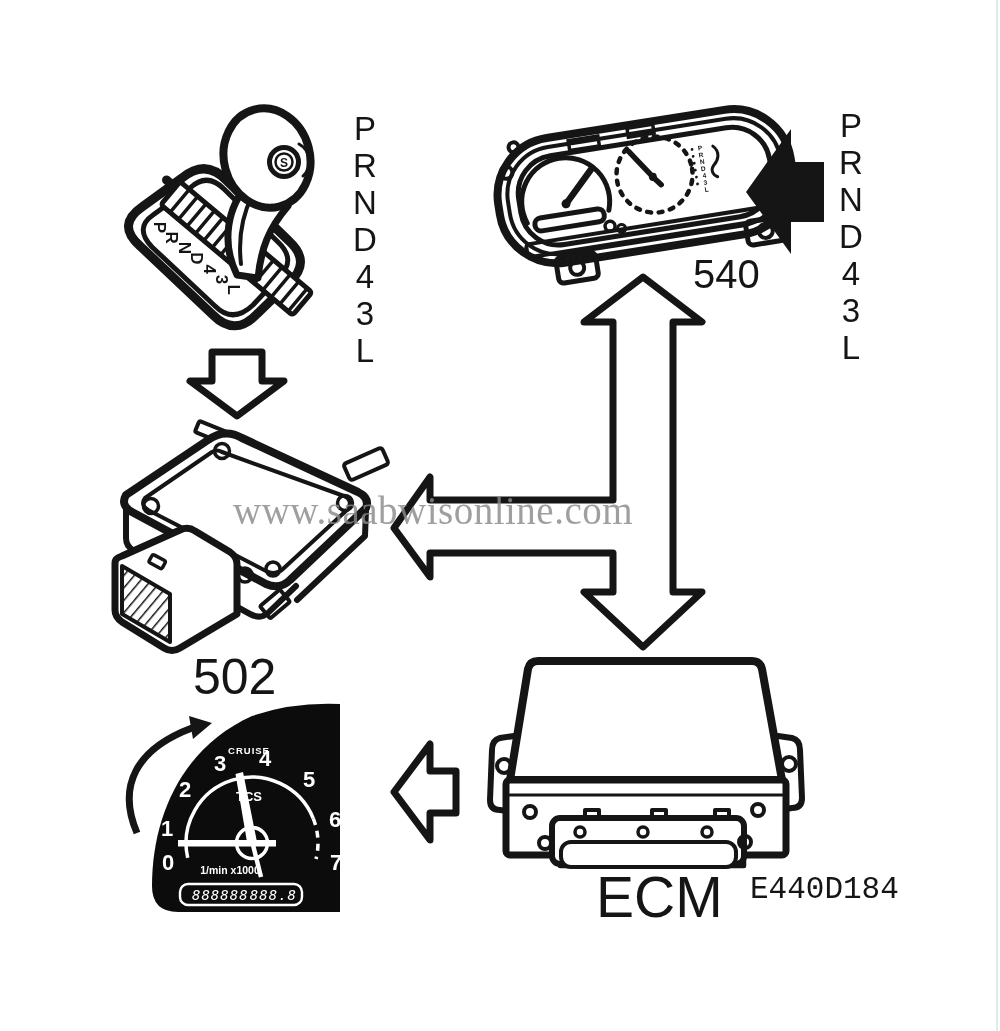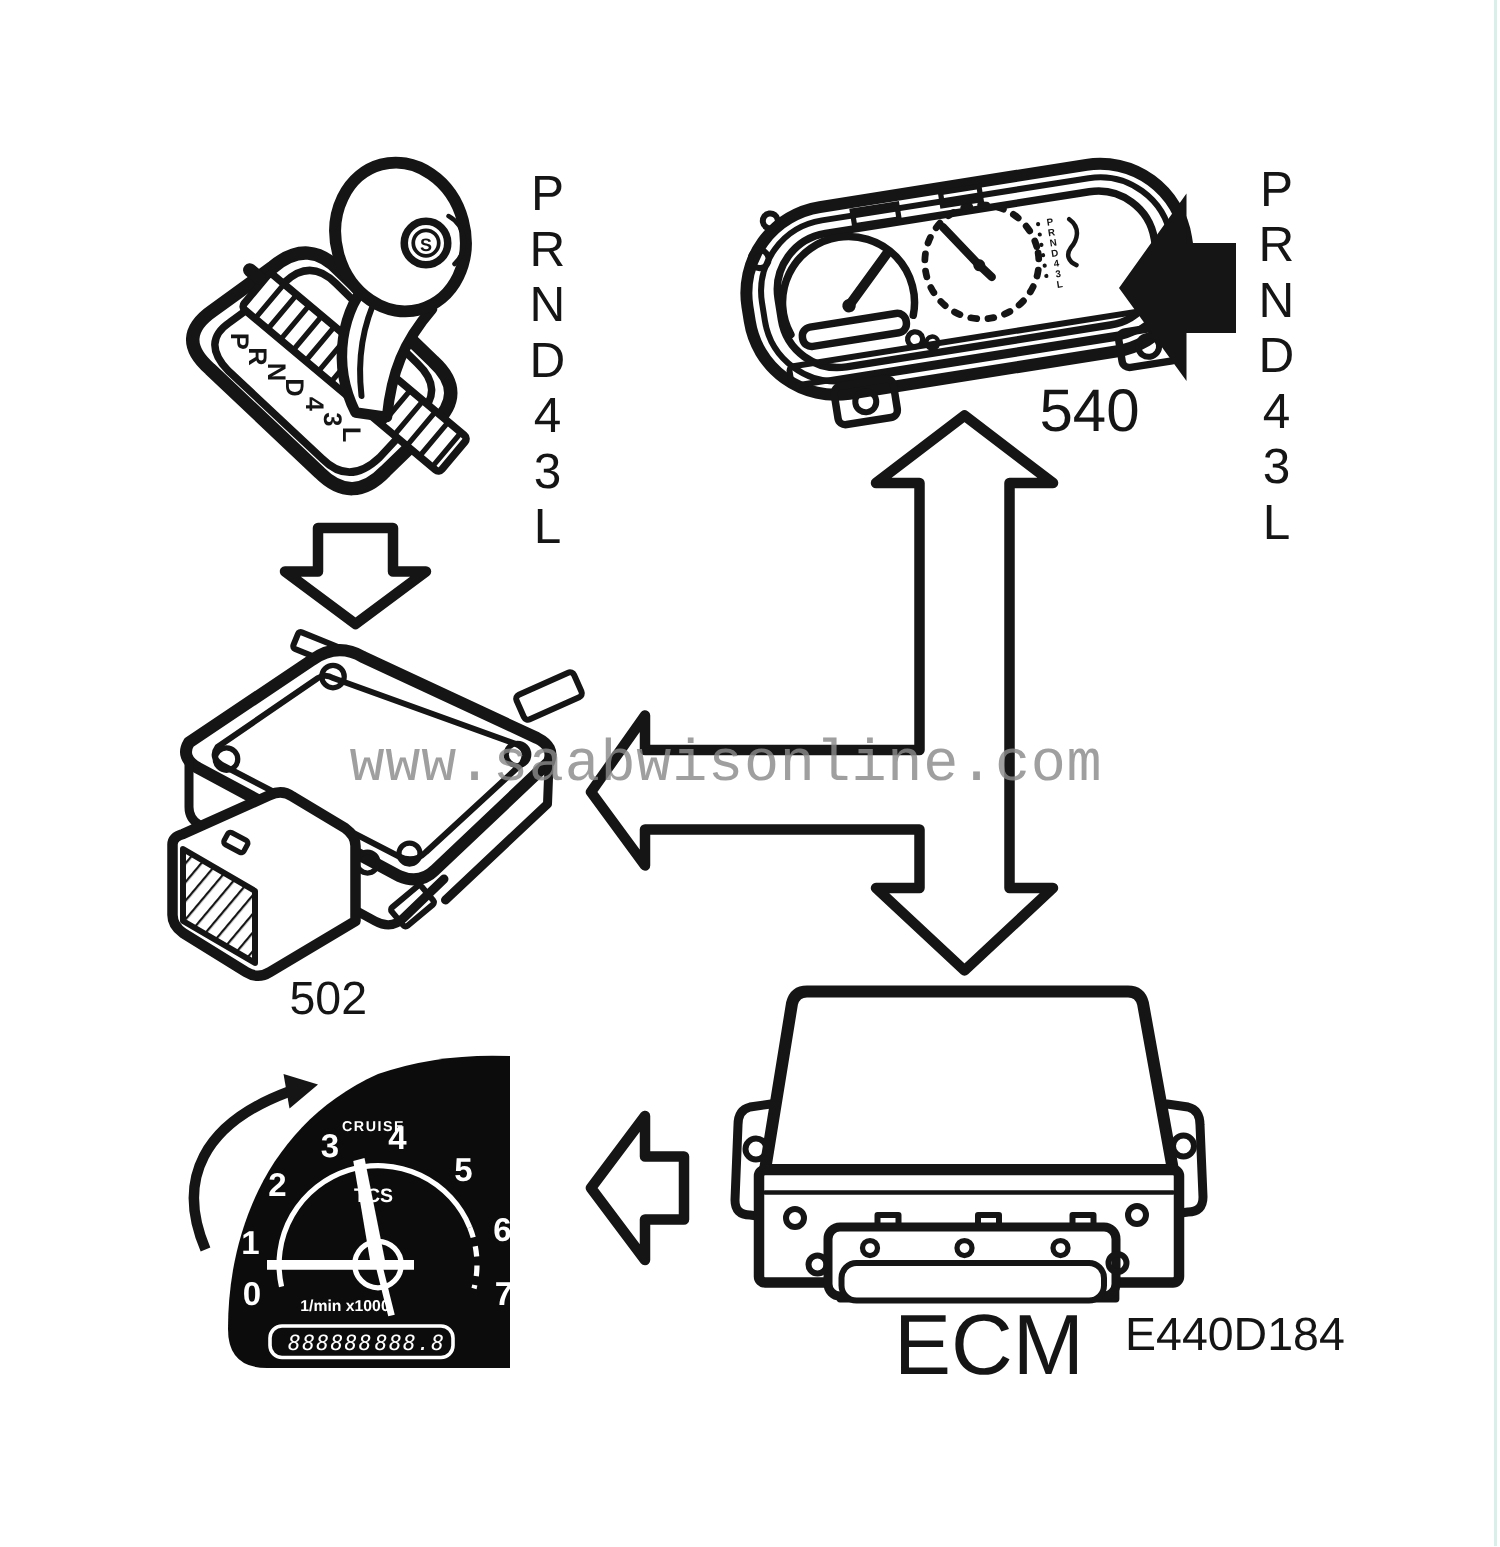--- a/index.html
+++ b/index.html
@@ -4,25 +4,25 @@
 <style>
   html,body{margin:0;padding:0;background:#ffffff;}
   #stage{position:relative;width:1000px;height:1031px;background:#ffffff;overflow:hidden;
          font-family:"Liberation Sans",sans-serif;color:#151515;}
   #edge-line{position:absolute;top:0;right:2px;width:2px;height:1031px;background:#d9efe9;}
   svg{position:absolute;left:0;top:0;}
   .vcol{position:absolute;display:flex;flex-direction:column;width:48px;text-align:center;
         font-size:33px;line-height:37px;font-weight:400;color:#151515;}
   .plabel{position:absolute;color:#151515;white-space:nowrap;}
   #lbl-540{left:693px;top:252px;font-size:40px;text-align:center;}
-  #lbl-502{left:193px;top:648px;font-size:31px;}
+  #lbl-502{left:193px;top:648px;font-size:50px;}
   #lbl-ecm{left:596px;top:864px;font-size:57px;}
-  #lbl-code{left:750px;top:872px;font-size:31px;}
+  #lbl-code{left:750px;top:872px;font-size:31px;font-family:Liberation Mono, monospace;}
   #watermark{position:absolute;left:233px;top:488px;font-size:39px;letter-spacing:.5px;
-             color:#8a8a8a;opacity:.82;font-family:Liberation Mono, monospace;white-space:nowrap;}
+             color:#8a8a8a;opacity:.82;font-family:Liberation Serif, serif;white-space:nowrap;}
   text{font-family:"Liberation Sans",sans-serif;}
   .seg{font-family:"DejaVu Sans Mono",monospace;font-style:italic;}
 </style>
 </head>
 <body>
 
 <div id="stage">
 
 <svg width="1000" height="1031" viewBox="0 0 1000 1031">
 

